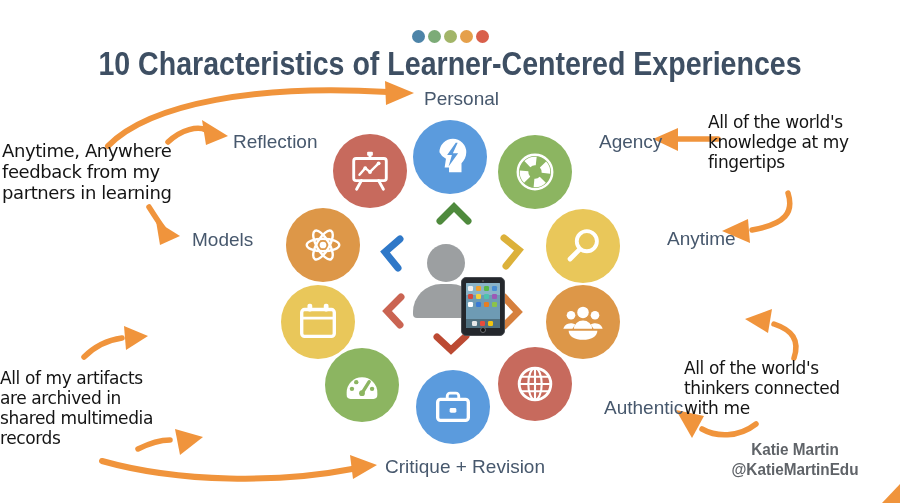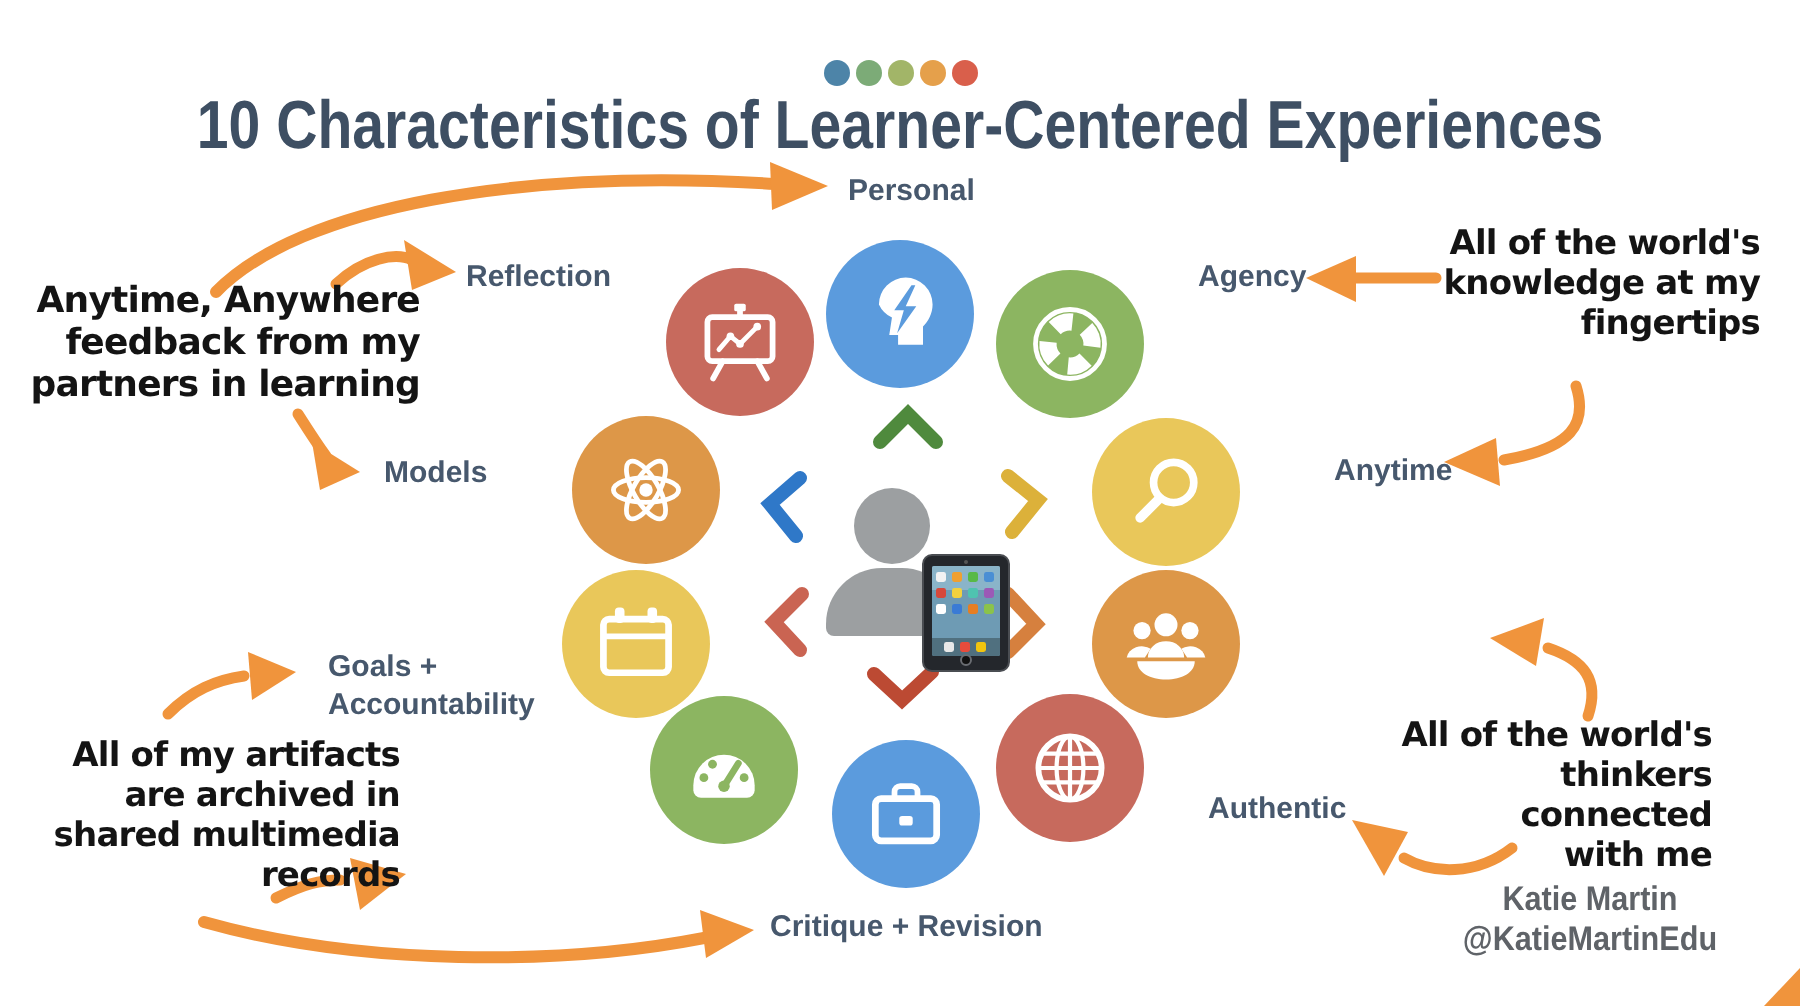--- a/index.html
+++ b/index.html
@@ -15,30 +15,30 @@
   .circle{position:absolute;width:74px;height:74px;border-radius:50%;
           display:flex;align-items:center;justify-content:center;}
   .pos-personal{left:413px;top:120px}.pos-reflection{left:333px;top:134px}
   .pos-agency{left:498px;top:135px}.pos-models{left:286px;top:208px}
   .pos-inquiry{left:546px;top:209px}.pos-goals{left:281px;top:285px}
   .pos-collaboration{left:546px;top:285px}.pos-struggle{left:325px;top:348px}
   .pos-authentic{left:498px;top:347px}.pos-critique{left:416px;top:370px}
   .icon-accent{fill:var(--bg,#888);}
   .icon-accent-stroke{stroke:var(--bg,#888);}
   
-  .ring-label{position:absolute;font-size:15px;font-weight:bold;color:var(--c-label,#47586d);
+  .ring-label{position:absolute;font-size:19px;font-weight:normal;color:var(--c-label,#47586d);
               white-space:pre-line;line-height:1.25;}
   .lab-personal{left:424px;top:87px}.lab-reflection{left:233px;top:130px}
   .lab-agency{left:599px;top:130px}.lab-models{left:192px;top:228px}
   .lab-inquiry{left:667px;top:227px}.lab-goals{left:164px;top:325px}
   .lab-collaboration{left:639px;top:314px}.lab-struggle{left:204px;top:397px}
   .lab-authentic{left:604px;top:396px}.lab-critique{left:385px;top:455px}
   
-  .note{position:absolute;font-family:"DejaVu Sans",sans-serif;font-weight:bold;
-        color:var(--c-handwriting,#141414);white-space:pre-line;text-align:right;
+  .note{position:absolute;font-family:"DejaVu Sans",sans-serif;font-weight:normal;
+        color:var(--c-handwriting,#141414);white-space:pre-line;text-align:left;
         line-height:1.18;letter-spacing:-0.4px;}
   .note-tl{left:2px;top:140px;width:208px;font-size:18px;}
   .note-bl{left:0px;top:368px;width:200px;font-size:17px;}
   .note-tr{left:708px;top:112px;width:172px;font-size:17px;}
   .note-br{left:684px;top:358px;width:172px;font-size:17px;}
   
   .attribution{position:absolute;left:695px;top:440px;width:200px;text-align:center;
                color:var(--c-attribution,#5f6368);font-weight:bold;font-size:17px;
                line-height:1.15;transform:scaleX(.9);transform-origin:center;}
   
@@ -255,22 +255,20 @@
       </g>
       <rect x="20.5" y="25" width="7" height="5" rx="1.5" fill="#fff"></rect>
     </svg>
   </div>
 
   <div class="ring-label lab-personal">Personal</div>
   <div class="ring-label lab-reflection">Reflection</div>
   <div class="ring-label lab-agency">Agency</div>
   <div class="ring-label lab-models">Models</div>
   <div class="ring-label lab-inquiry">Anytime</div>
-  <div class="ring-label lab-goals">Goals +
-Accountability</div>
   <div class="ring-label lab-authentic">Authentic</div>
   <div class="ring-label lab-critique">Critique + Revision</div>
 
   <div class="note note-bl">All of my artifacts
 are archived in
 shared multimedia
 records</div>
   <div class="note note-tl">Anytime, Anywhere
 feedback from my
 partners in learning</div>

